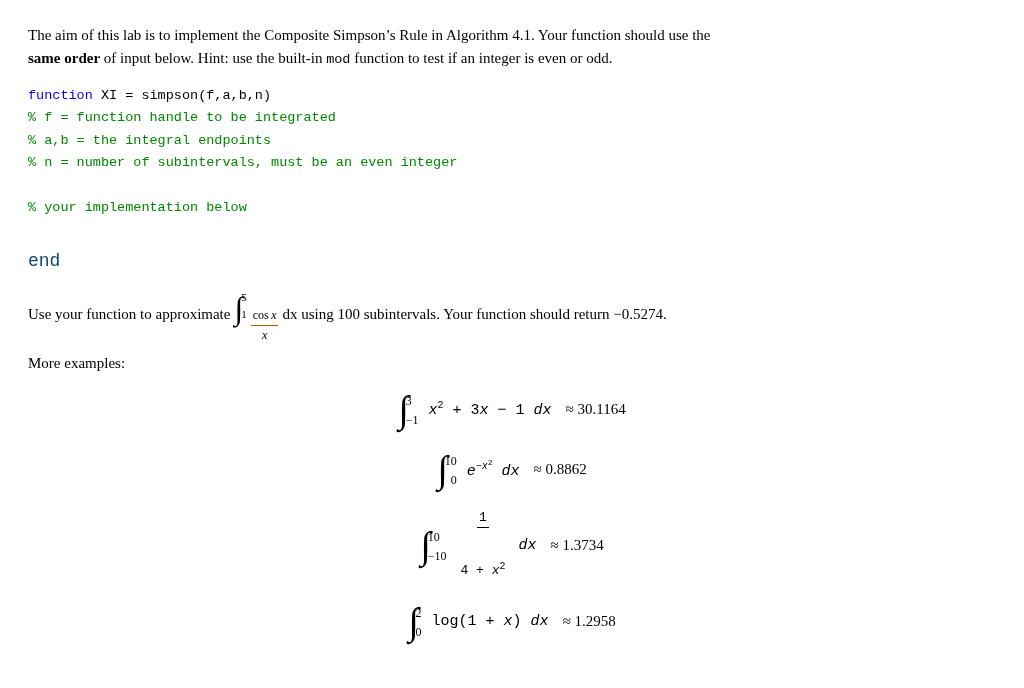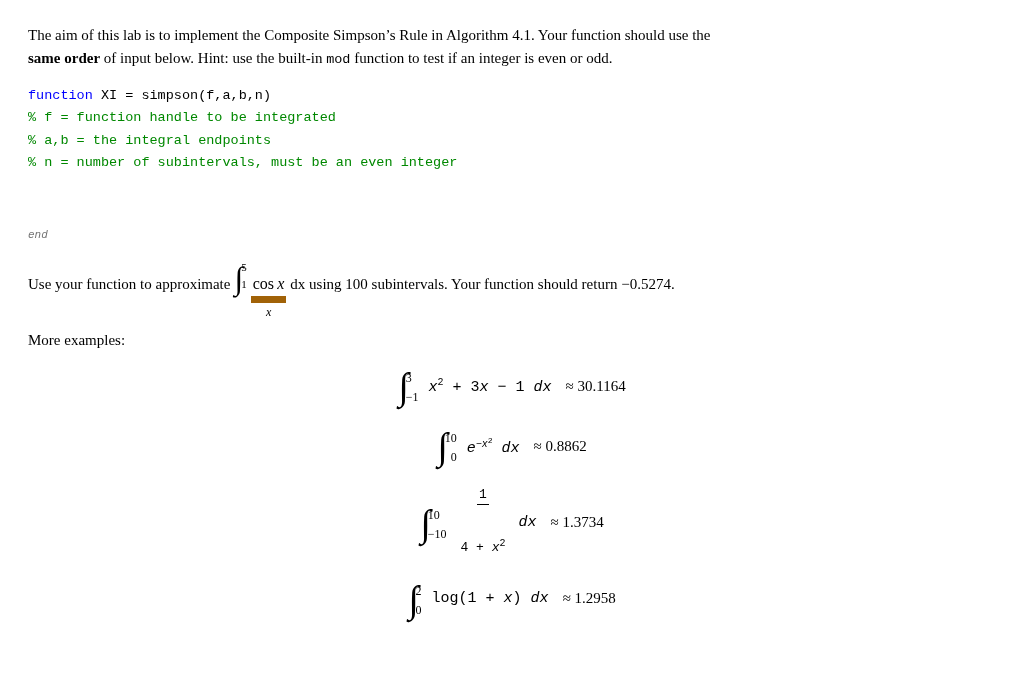--- a/index.html
+++ b/index.html
@@ -26,24 +26,23 @@
     .code-block {
       font-family: "Courier New", Courier, monospace;
       font-size: 13.5px;
       line-height: 1.65;
       margin-bottom: 32px;
     }
     .code-blue { color: #00f; }
     .code-green { color: #080; }
     .end-keyword {
       font-family: "Courier New", Courier, monospace;
-      font-size: 11px;
-      color: #737373;
+      font-size: 18px;
+      color: #0c4a6e;
       margin-bottom: 18px;
-      font-style: italic;
     }
     .section-text {
       font-size: 15px;
       line-height: 1.6;
       margin-bottom: 10px;
       display: flex;
       align-items: baseline;
       flex-wrap: wrap;
       gap: 4px;
     }
@@ -136,39 +135,40 @@
       font-size: 11px;
       margin-left: -2px;
     }
     .cosx-frac {
       display: inline-flex;
       flex-direction: column;
       align-items: center;
       vertical-align: middle;
       font-size: 13px;
     }
-    .cosx-frac .top { border-bottom: 7px solid #a16207; padding: 0 2px; font-size: 16px; }
+    .cosx-frac .top { border-bottom: 1px solid #a16207; padding: 0 2px; font-size: 12px; }
     .cosx-frac .bot { padding: 0 2px; font-size: 12px; }
   </style>
 </head>
 <body>
 
 <p class="intro-text">
   <span>The aim of this lab is to implement the Composite Simpson’s Rule in Algorithm 4.1. Your function should use the</span><br>
   <strong>same order</strong><span> of input below. Hint: use the built-in </span><code>mod</code><span> function to test if an integer is even or odd.</span>
 </p>
 
 <div class="code-block">
   <div>
     <span class="code-blue">function</span><span> XI = simpson(f,a,b,n)</span>
   </div>
   <div class="code-green">% f = function handle to be integrated</div>
   <div class="code-green">% a,b = the integral endpoints</div>
   <div class="code-green">% n = number of subintervals, must be an even integer</div>
   <br>
+  <div class="code-green">% your implementation below</div>
 </div>
 
 <div class="end-keyword">end</div>
 
 <div class="section-text">
   <span>Use your function to approximate</span>
 
   <span class="inline-integral">
     <span class="int-large">∫</span>
     <span class="int-limits-inline">

